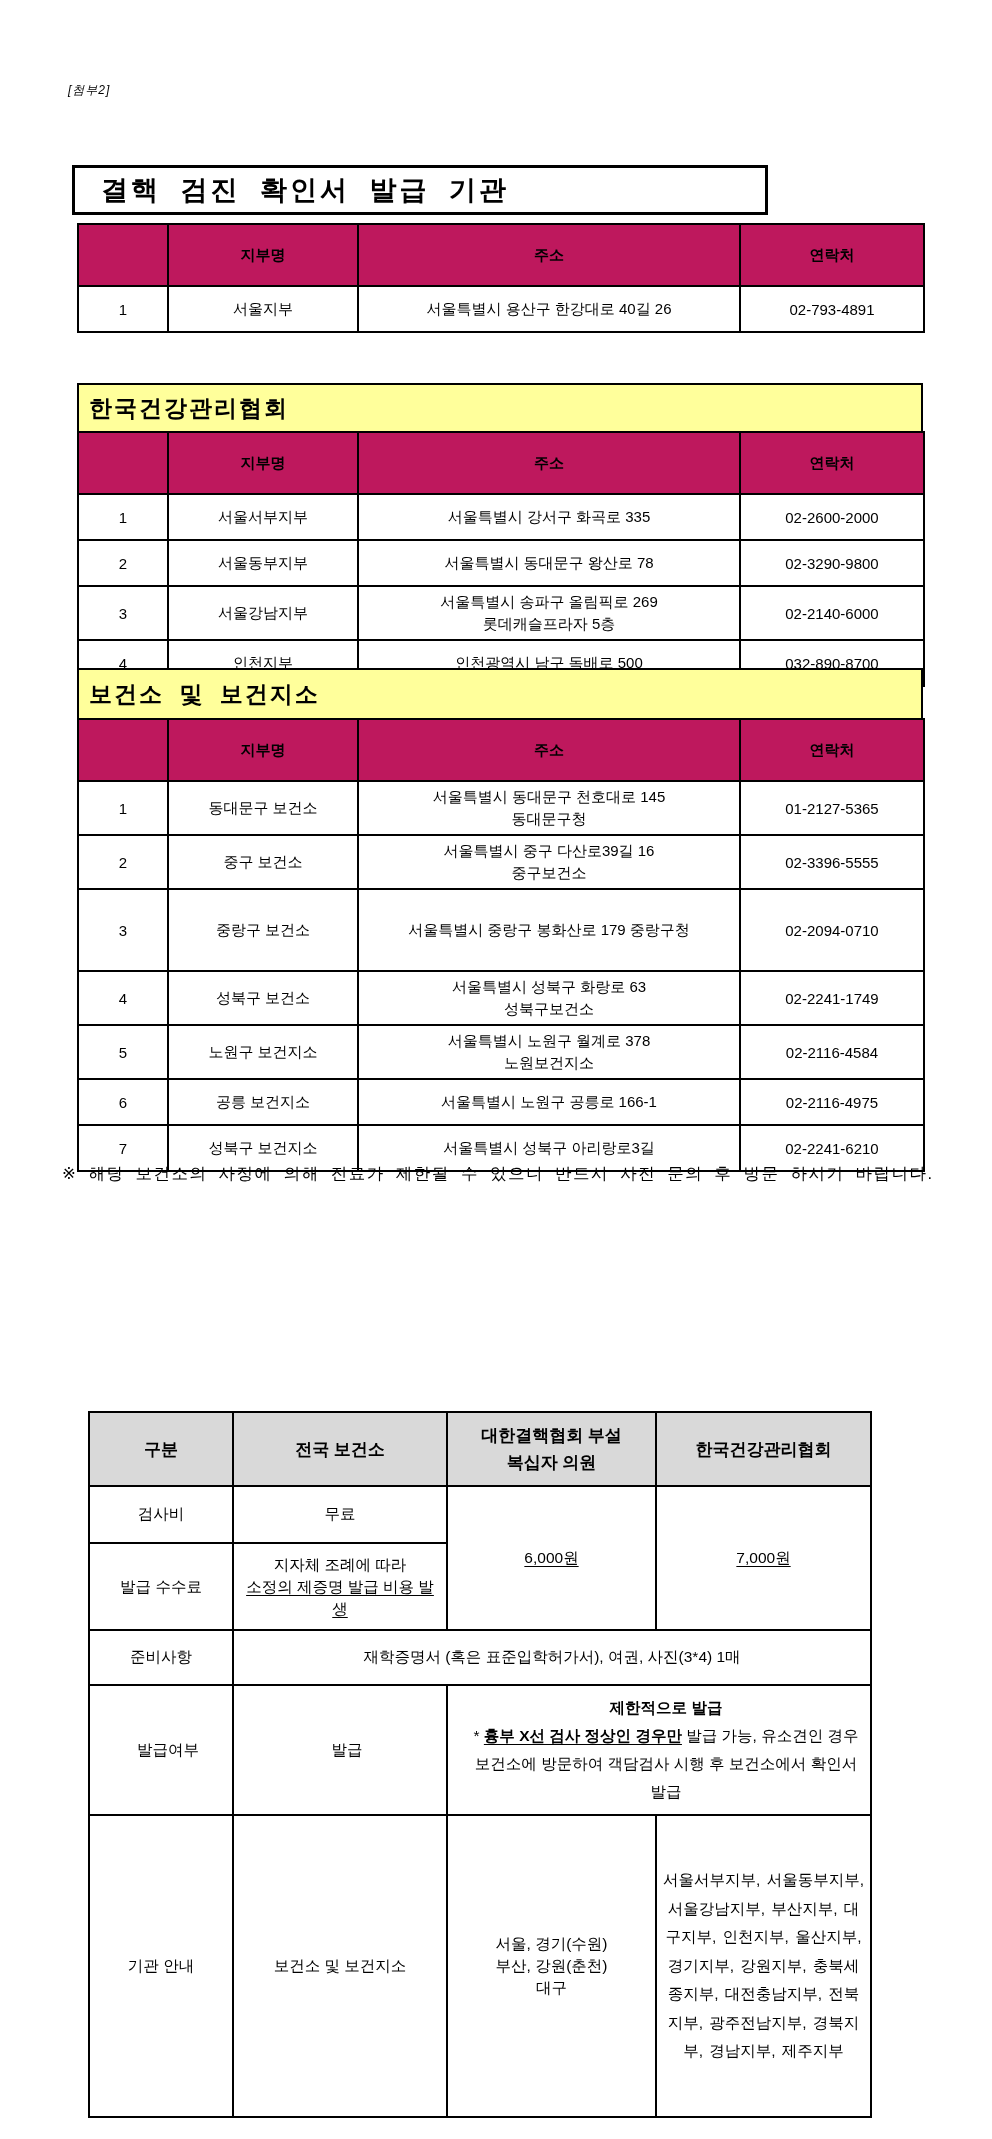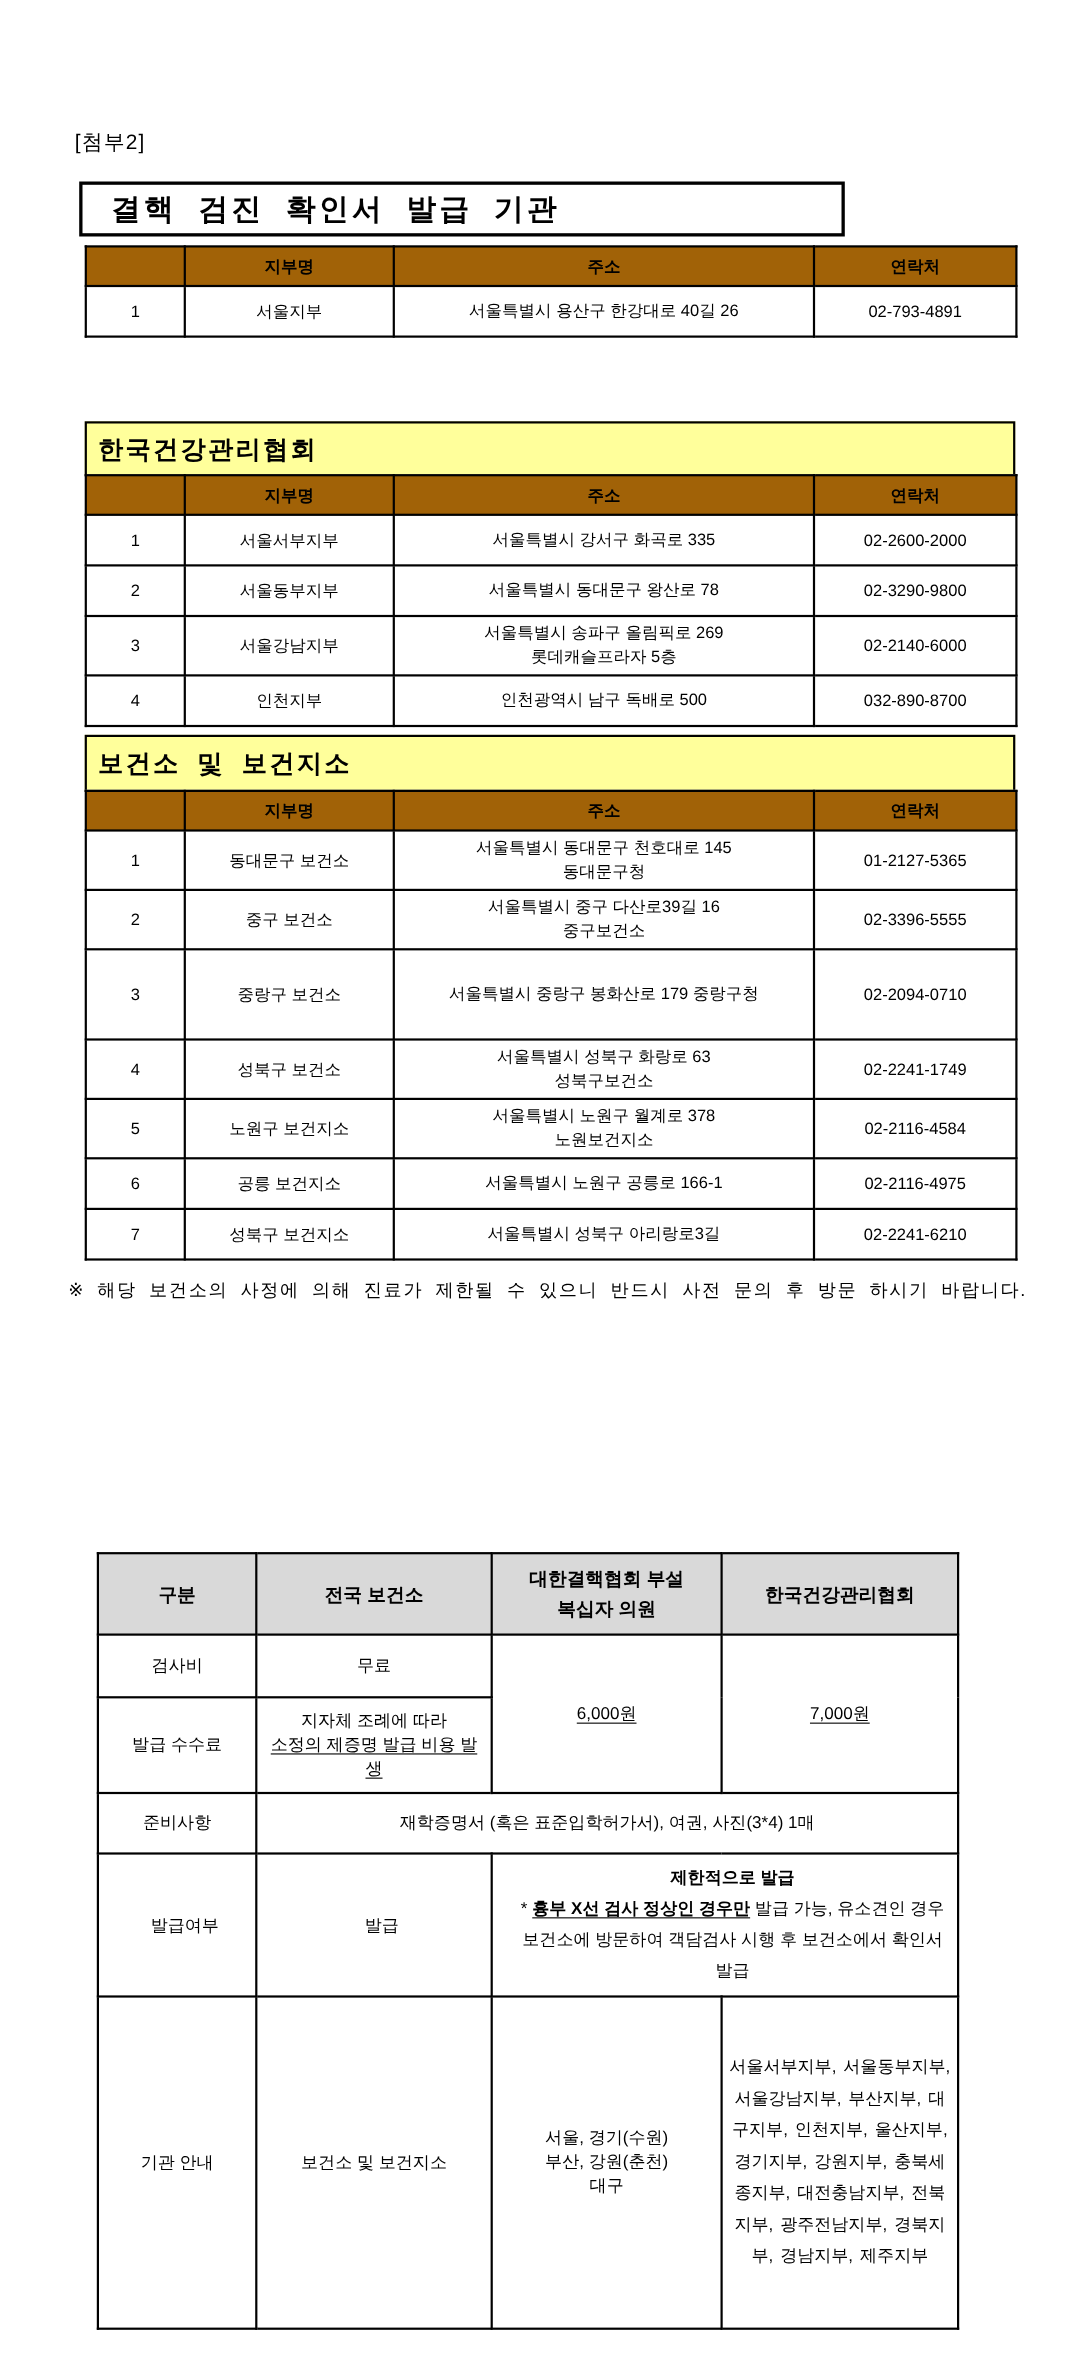--- a/index.html
+++ b/index.html
@@ -3,41 +3,41 @@
 <meta charset="utf-8">
 <style>
   html,body{margin:0;padding:0;background:#fff;}
   body{
     width:992px;height:2139px;position:relative;
     font-family:"Liberation Sans","DejaVu Sans",sans-serif;
     color:#000;
   }
   #page{position:absolute;inset:0;background:#fff;}
 
-  .attach{position:absolute;left:68px;top:116px;font-size:19px;letter-spacing:1px;}
+  .attach{position:absolute;left:68px;top:82px;font-size:12px;letter-spacing:1px;font-style:italic;}
 
   .main-title-box{
     position:absolute;left:72px;top:165px;width:664px;height:44px;
     border:3px solid #000;display:flex;align-items:center;padding-left:26px;
     font-size:27px;font-weight:bold;letter-spacing:3px;word-spacing:9px;background:#fff;
   }
 
   .section{position:absolute;left:77px;width:846px;}
   .sec0{top:225px;} .sec1{top:383px;} .sec2{top:668px;}
 
   .sec-title{
     background:#ffff9b;border:2px solid #000;
     font-size:23px;font-weight:bold;letter-spacing:2px;word-spacing:7px;
     padding:0 0 0 10px;display:flex;align-items:center;
   }
   .sec0 .sec-title{height:54px;} .sec1 .sec-title{height:46px;} .sec2 .sec-title{height:48px;}
 
   table.sec-table{width:100%;border-collapse:collapse;table-layout:fixed;margin-top:-2px;background:#fff;}
   table.sec-table td{border:2px solid #000;text-align:center;vertical-align:middle;font-size:15px;padding:4px 2px;}
-  table.sec-table tr.head td{background:#a16207;font-weight:bold;height:32px;padding:1px;}
+  table.sec-table tr.head td{background:#be185d;font-weight:bold;height:32px;padding:14px;}
   table.sec-table tr.row td{height:36px;}
   table.sec-table tr.row.tall td{height:72px;}
   .addr-line{display:block;line-height:22px;}
 
   .note{
     position:absolute;left:62px;top:1160px;width:878px;
     font-size:16.5px;line-height:27px;letter-spacing:1.5px;word-spacing:5px;text-align:justify;
   }
 
   .cost-title{

